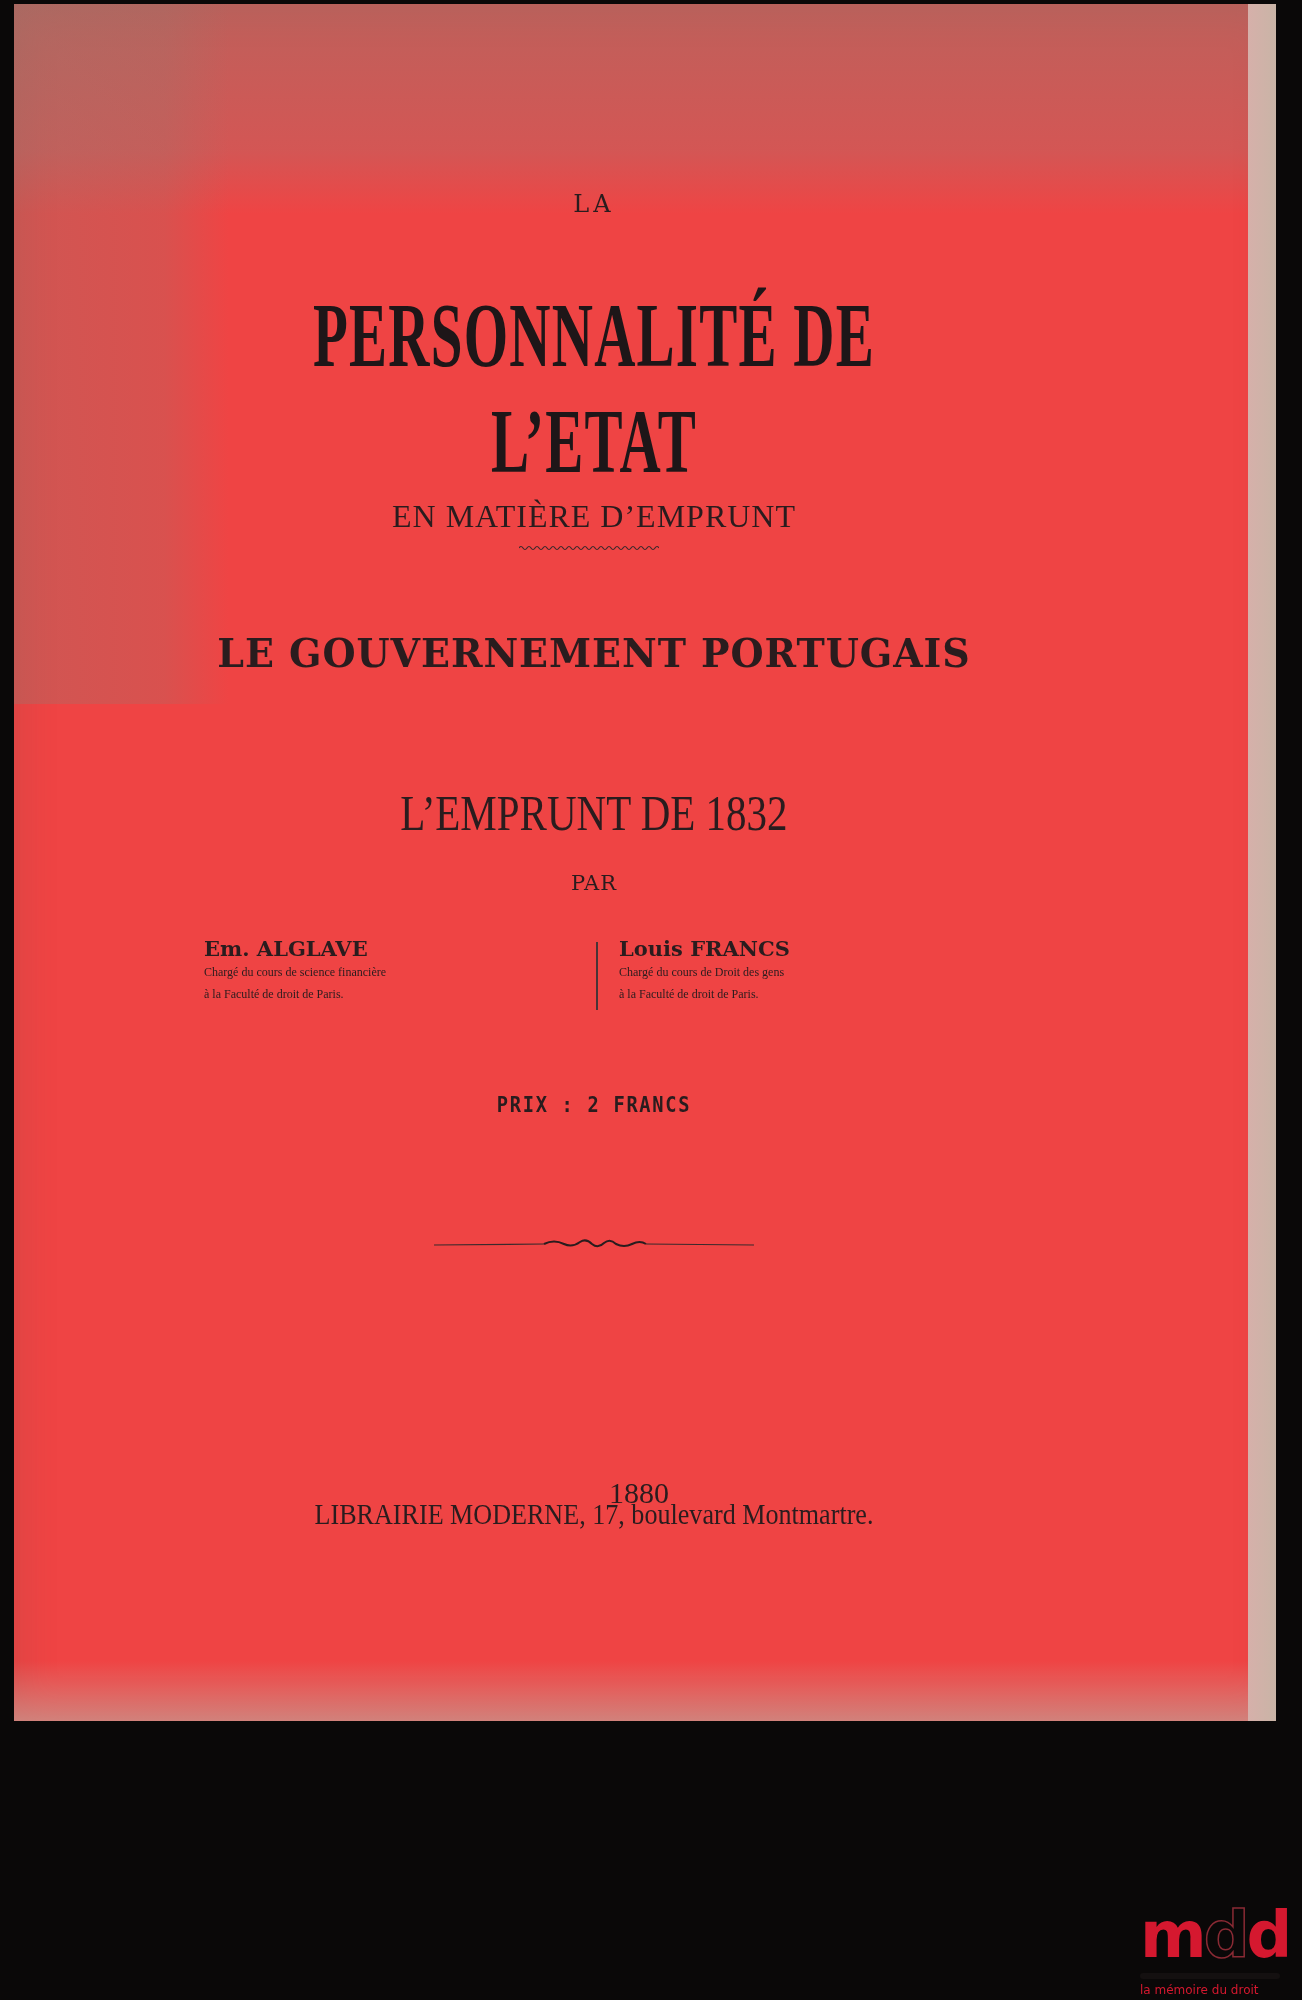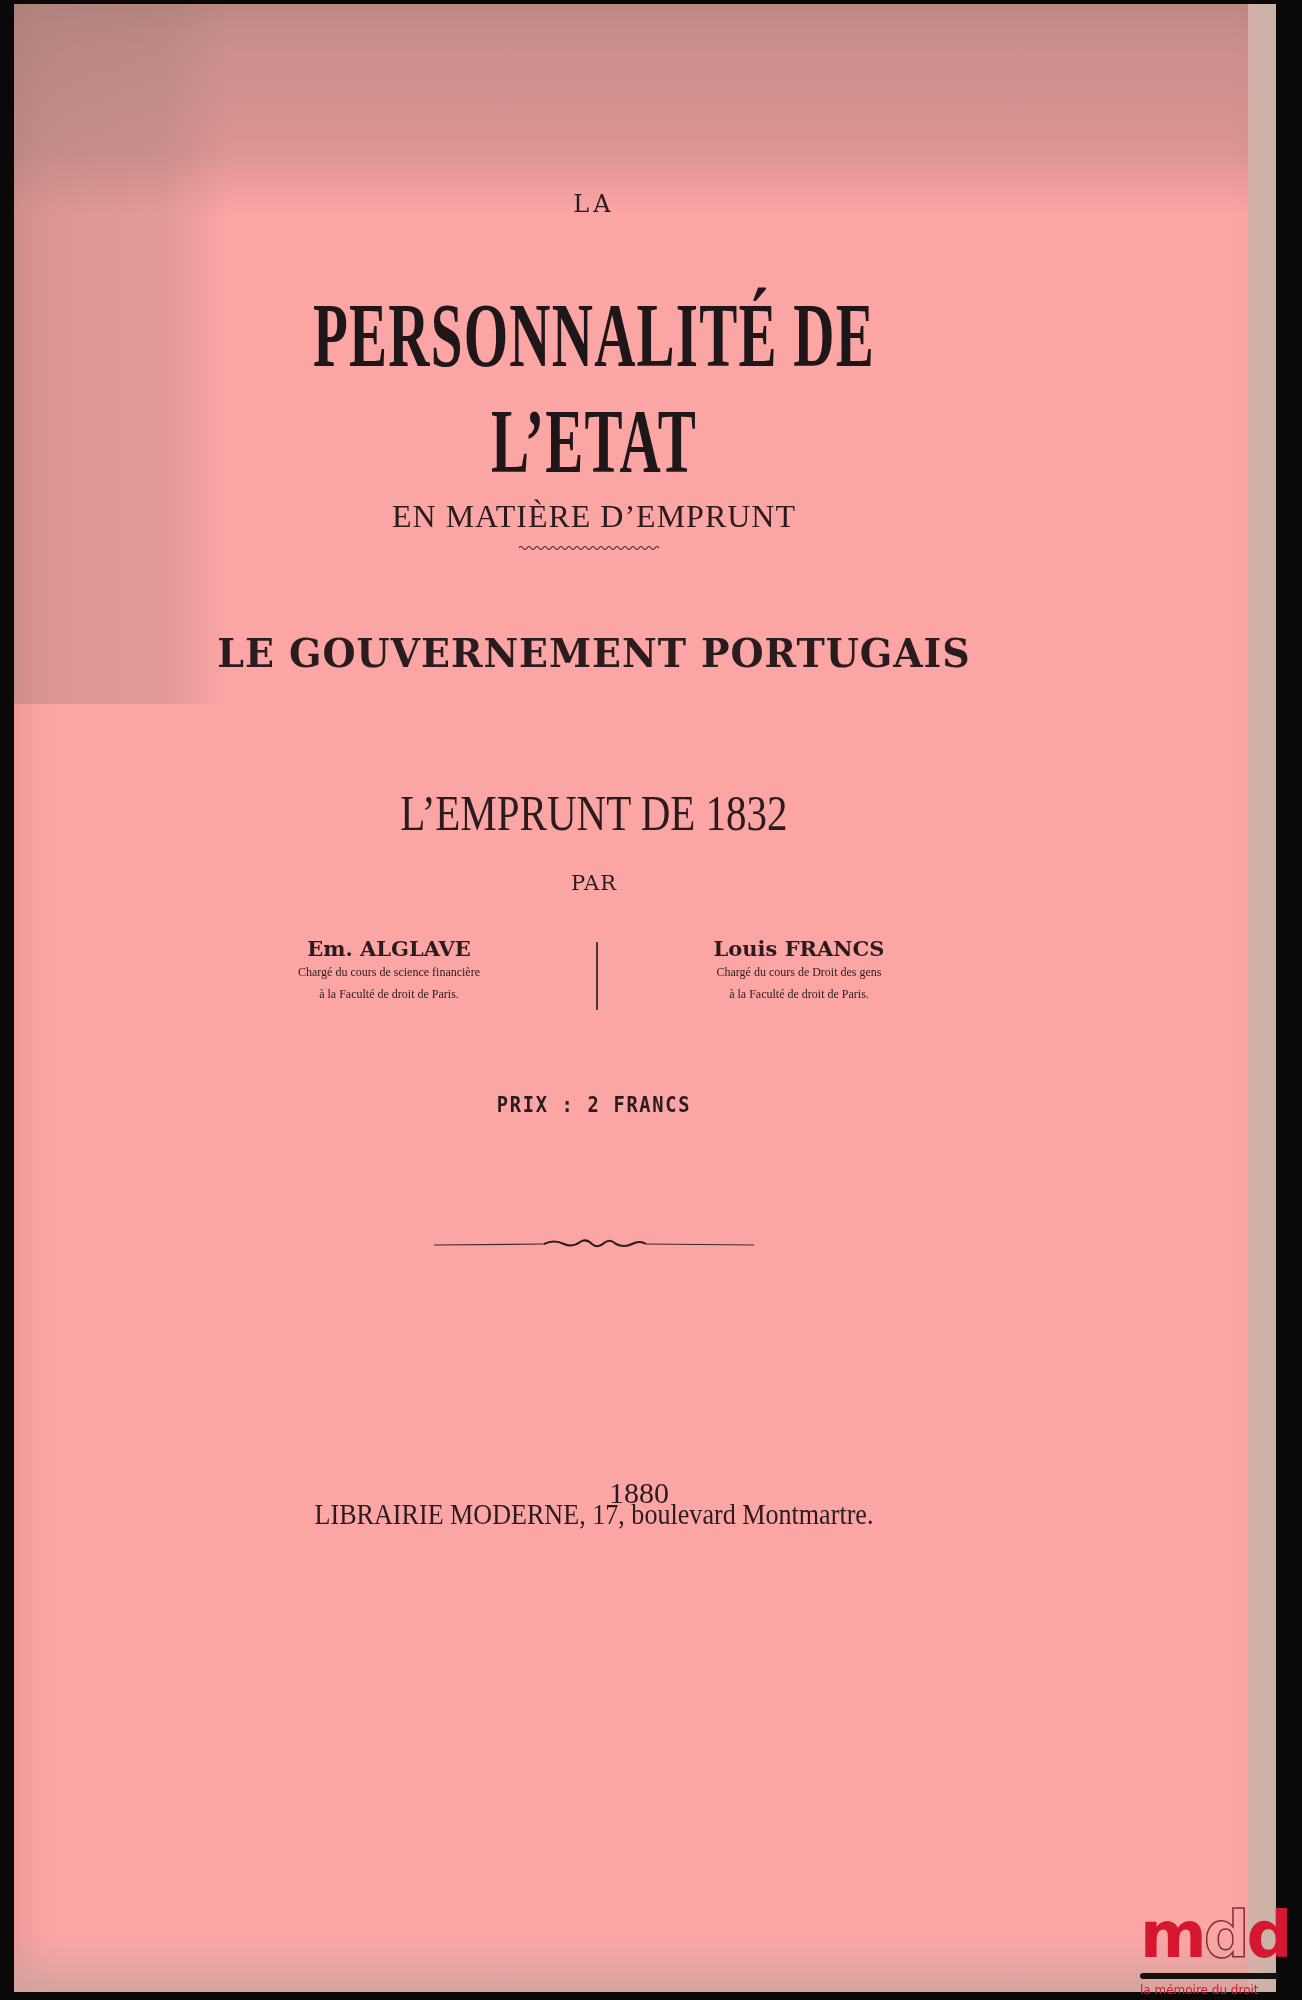--- a/index.html
+++ b/index.html
@@ -1,19 +1,19 @@
 <!DOCTYPE html>
 <html><head>
 <meta charset="utf-8">
 <style>
   html, body { margin:0; padding:0; }
   body { width:1302px; height:2000px; background:#0a0808; position:relative; overflow:hidden; }
   .page {
-    position:absolute; left:14px; top:4px; width:1262px; height:1988px;
-    background:#fca5a5;
+    position:absolute; left:14px; top:4px; width:1262px; height:1717px;
+    background:#ef4444;
     box-shadow: inset 0 0 40px rgba(120,80,70,0.25);
   }
   .edge-right {
     position:absolute; right:0; top:0; width:28px; height:100%;
     background:linear-gradient(to right,#d6b0aa,#c9b4a6);
   }
   .stain-top {
     position:absolute; left:0; top:0; width:100%; height:210px;
     background:linear-gradient(to bottom, rgba(150,120,110,0.55), rgba(160,120,115,0.35) 70%, rgba(0,0,0,0));
   }
@@ -32,21 +32,21 @@
   .main-title {
     top:278px; font-size:92px; font-weight:bold; letter-spacing:2px;
     transform:scaleX(0.62); transform-origin:580px 0; color:#1e1618;
   }
   .subtitle { top:450px; font-size:32px; letter-spacing:1px;margin-top:44px; }
   .wavy { position:absolute; top:540px; left:505px; width:140px; height:8px; }
   .gouv { top:625px; font-size:40px; font-weight:bold; letter-spacing:1px; font-family:"DejaVu Serif", serif; transform:scaleX(0.95); transform-origin:580px 0;}
   .et { top:728px; font-size:11px; letter-spacing:1px; }
   .emprunt { top:780px; font-size:50px; transform:scaleX(0.82); transform-origin:580px 0; }
   .par { top:839px; font-size:21px; letter-spacing:1px;margin-top:28px; }
-  .author { position:absolute; text-align:center; color:#2a1c1e; }
+  .author { position:absolute; color:#2a1c1e; }
   .author .name { font-family:"DejaVu Serif", serif; font-weight:bold; font-size:21px; }
   .author .desc { font-family:"Liberation Serif", serif; font-size:12px; line-height:22px; }
   .author-left { left:190px; width:370px; top:932px; }
   .author-right { left:605px; width:360px; top:932px; }
   .divider-v { position:absolute; left:582px; top:938px; width:2px; height:68px; background:#4a3436; }
   .prix { top:1088px; font-family:"DejaVu Sans Mono", monospace; font-size:22px; font-weight:bold; letter-spacing:2px; transform:scaleX(0.85); transform-origin:580px 0; }
   .ornament { position:absolute; top:1232px; left:420px; width:320px; height:16px; }
   .paris { top:1432px; font-size:30px; letter-spacing:1px; }
   .libraire { top:1494px; font-size:29px; transform:scaleX(0.9); transform-origin:580px 0; }
   .year { top:1472px; font-size:30px;padding-left:45px; }

